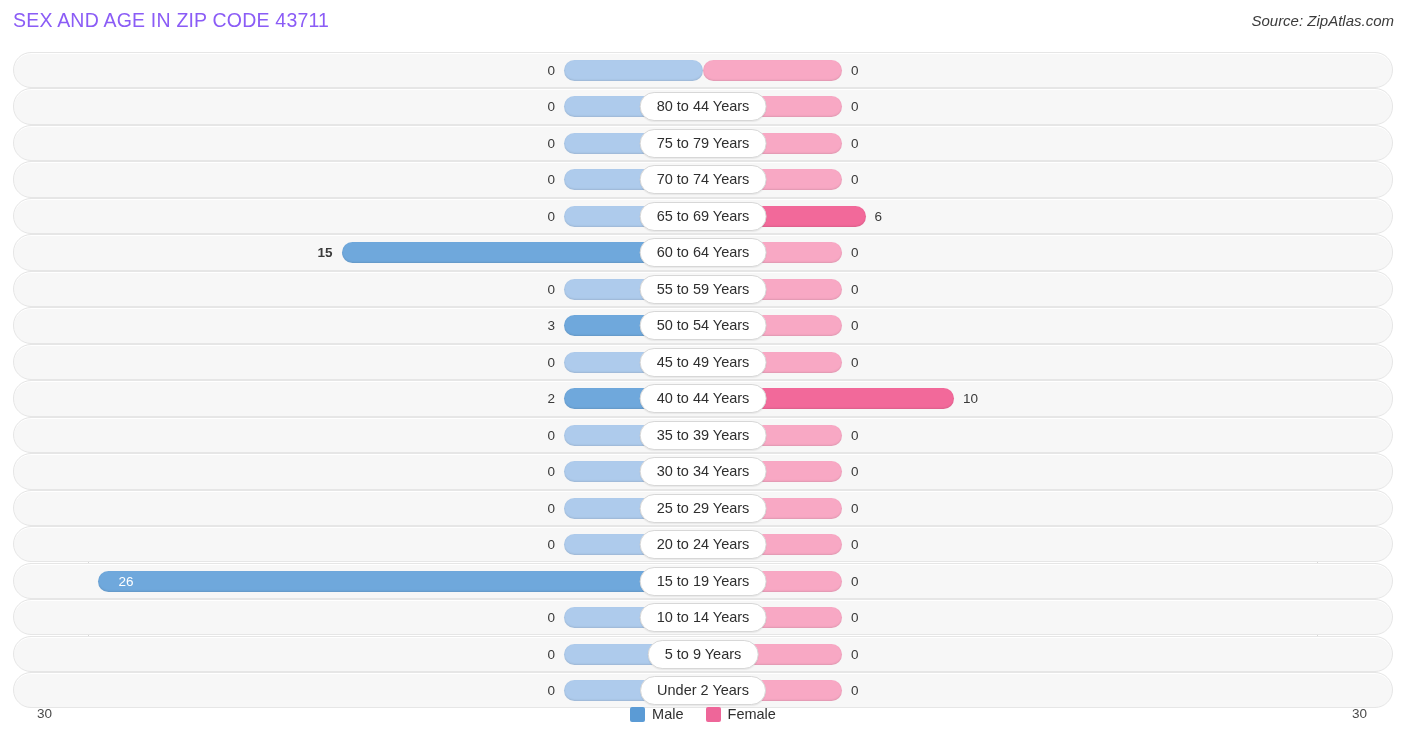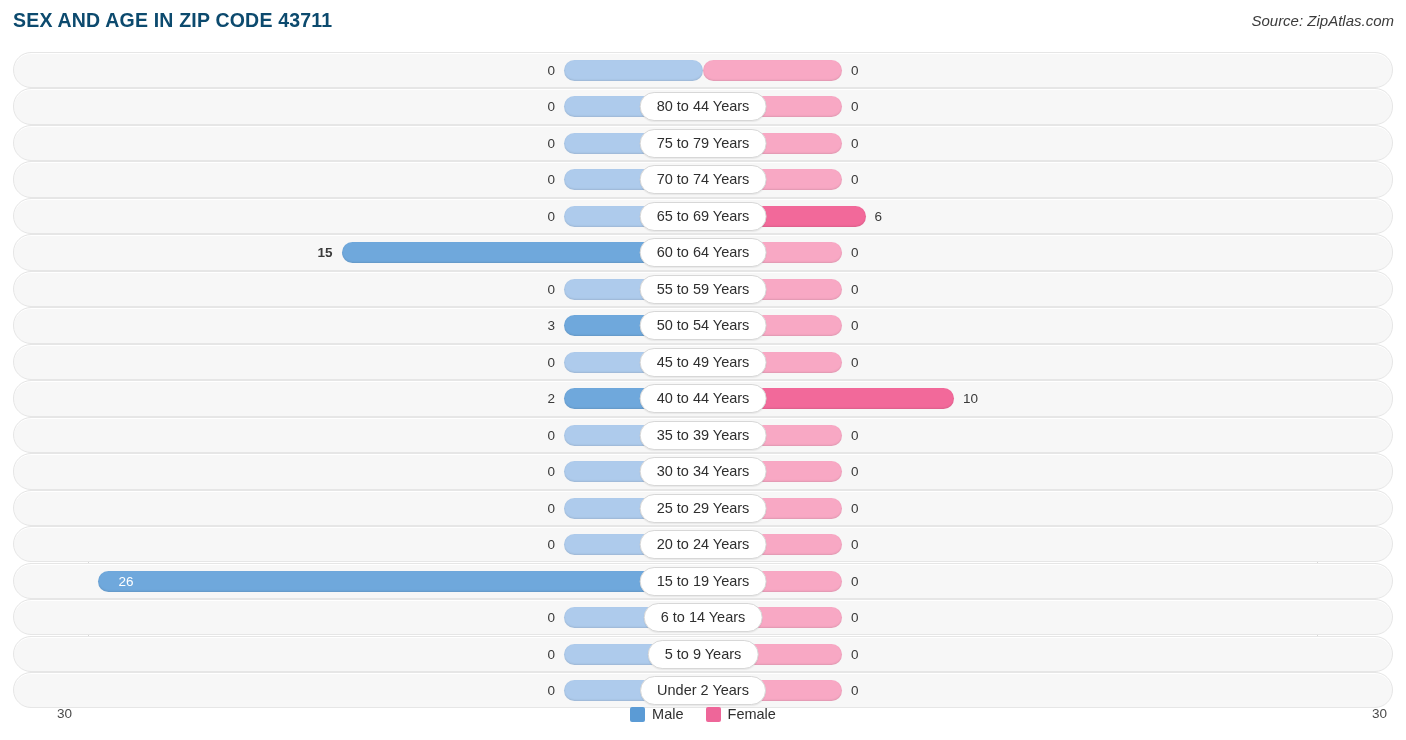--- a/index.html
+++ b/index.html
@@ -19,23 +19,23 @@
   
   #header {
     position: relative;
     height: 44px;
     padding: 0 14px;
   }
   #chart-title {
     position: absolute;
     left: 13px; top: 9px;
     font-size: 19.5px;
-    font-weight: 700;
+    font-weight: 400;
     letter-spacing: .2px;
-    color: #0c4a6e;
+    color: #8b5cf6;
     white-space: nowrap;
   }
   #source-label {
     position: absolute;
     right: 12px; top: 12px;
     font-size: 15px;
     font-style: italic;
     color: #3c3c3c;
     white-space: nowrap;
   }
@@ -129,21 +129,20 @@
     box-shadow: 0 1px 1px rgba(0,0,0,.06);
     z-index: 5;
   }
 
   
   .axis-num {
     position: absolute;
     top: 706px;
     font-size: 13.5px;
     color: #4a4a4a;
-    margin-left: 20px;
   }
   #axis-num-left  { left: 37px; }
   #axis-num-right { left: 1352px; }
 
   
   #legend {
     position: absolute;
     top: 706px;
     left: 0; width: 1406px;
     display: flex;
@@ -270,21 +269,21 @@
         <div class="bar female" style="width: 139px;"></div>
         <div class="val male inside" style="right: 1258.6px;">26</div>
         <div class="val female" style="left: 837px;">0</div>
         <div class="agepill">15 to 19 Years</div>
       </div>
       <div class="row">
         <div class="bar male" style="width: 139px;"></div>
         <div class="bar female" style="width: 139px;"></div>
         <div class="val male" style="right: 837px;">0</div>
         <div class="val female" style="left: 837px;">0</div>
-        <div class="agepill">6 to 14 Years</div>
+        <div class="agepill">10 to 14 Years</div>
       </div>
       <div class="row">
         <div class="bar male" style="width: 139px;"></div>
         <div class="bar female" style="width: 139px;"></div>
         <div class="val male" style="right: 837px;">0</div>
         <div class="val female" style="left: 837px;">0</div>
         <div class="agepill">5 to 9 Years</div>
       </div>
       <div class="row">
         <div class="bar male" style="width: 139px;"></div>

